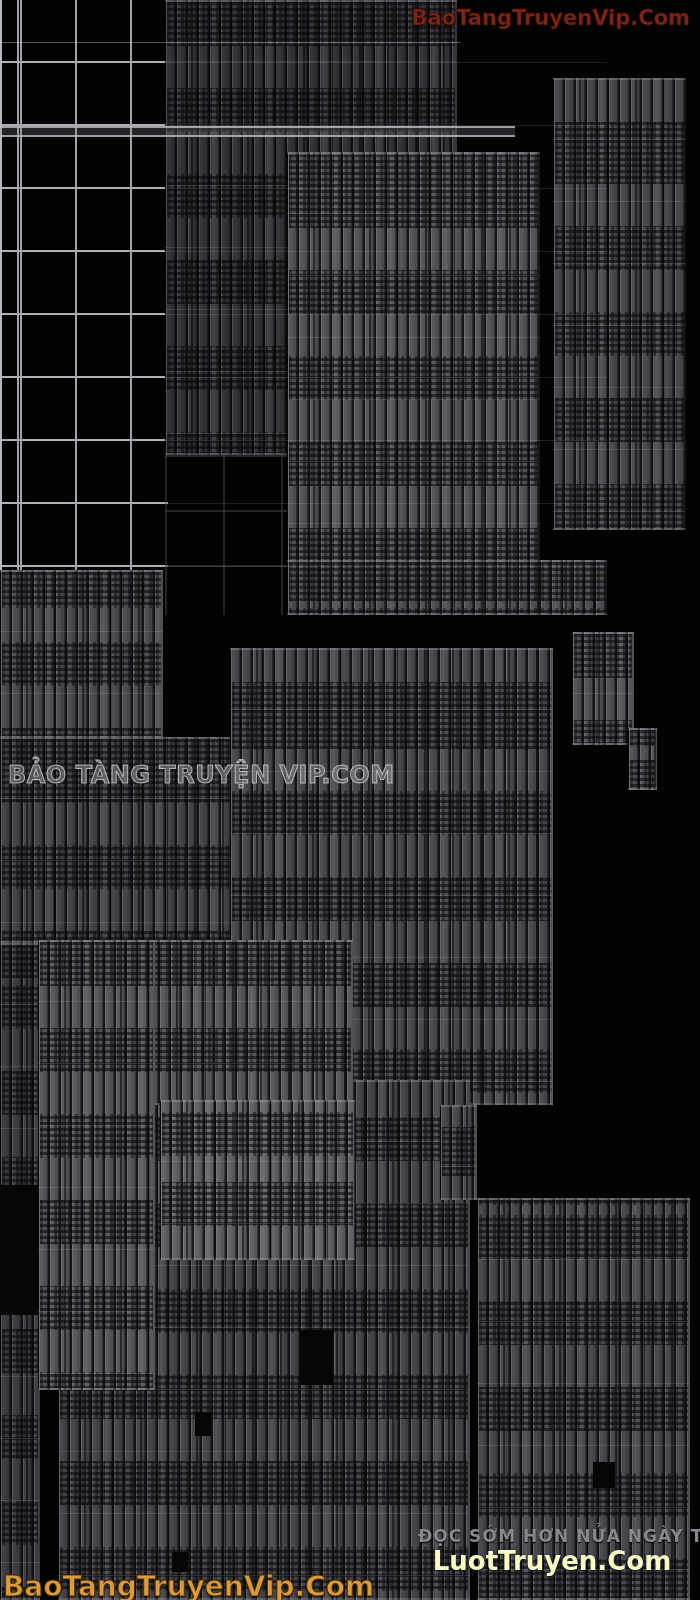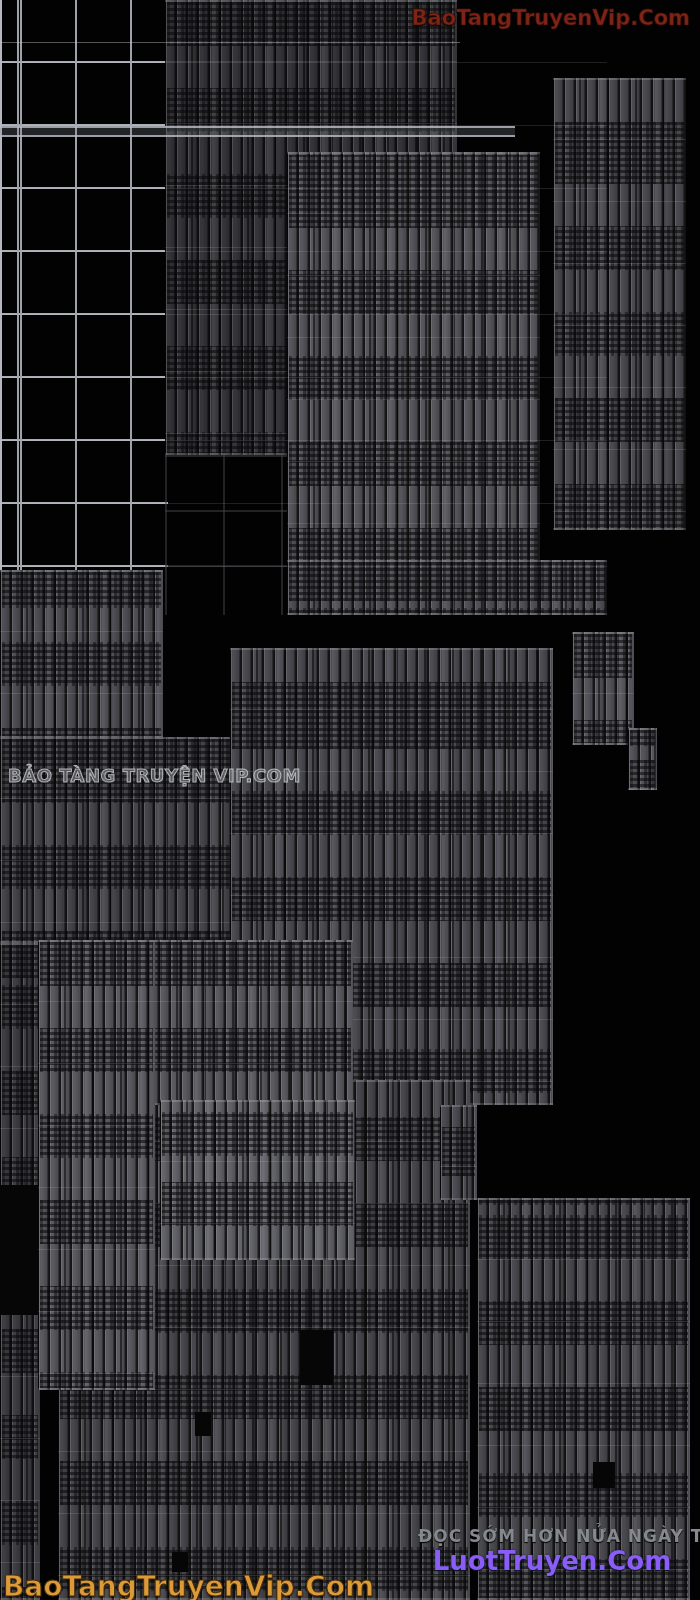--- a/index.html
+++ b/index.html
@@ -67,26 +67,26 @@
   }
   .hline42{position:absolute;left:0;top:42px;width:460px;height:1px;background:rgba(205,210,216,.4);}
   .gap{position:absolute;background:#060607;}
   
   .wm{position:absolute;font-weight:bold;white-space:nowrap;}
   #wm-top{top:6px;right:10px;font-size:21px;color:#7d2417;
     -webkit-text-stroke:.6px #3a1009;text-shadow:0 1px 1px #000,0 0 2px #340e06;}
   #wm-mid{left:8px;top:764px;text-align:center;color:rgba(128,128,136,.60);
     -webkit-text-stroke:1px rgba(220,222,227,.72);}
   #wm-mid .l1{font-size:21px;line-height:24px;}
-  #wm-mid .l2{font-size:18px;line-height:23px;letter-spacing:.5px;}
+  #wm-mid .l2{font-size:24px;line-height:23px;letter-spacing:.5px;}
   #wm-bl{left:3px;top:1570px;font-size:28px;color:#dd9a39;
     -webkit-text-stroke:1px #46300e;text-shadow:0 1px 2px #000;}
   #wm-br{right:14px;top:1526px;width:268px;text-align:center;}
   #wm-br .l1{font-size:17px;color:#85898e;letter-spacing:1px;text-shadow:0 1px 1px #000;}
-  #wm-br .l2{font-size:26px;color:#8b5cf6;line-height:31px;text-shadow:0 1px 1px #0a1828,0 0 2px #102030;}
+  #wm-br .l2{font-size:26px;color:#fef9c3;line-height:31px;text-shadow:0 1px 1px #0a1828,0 0 2px #102030;}
 </style>
 </head>
 <body>
 
 <div id="stage">
 
   <div class="window-grid"></div>
   <div class="faint-grid"></div>
 
   <div class="shelf" style="left:165px;top:0;width:292px;height:455px;--c:#35353a;--noff:0px"></div>

